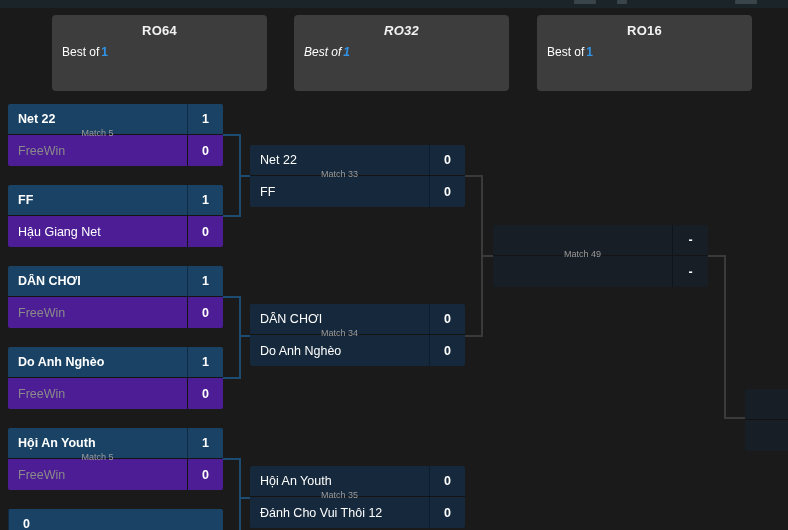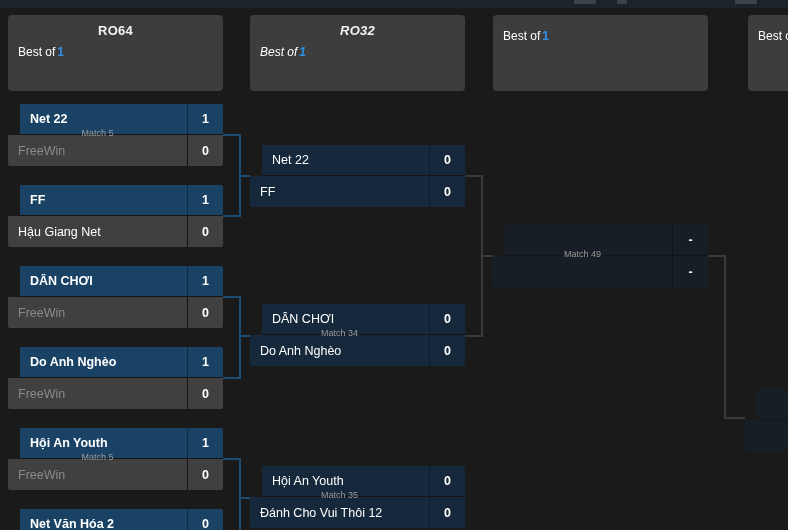--- a/index.html
+++ b/index.html
@@ -39,20 +39,21 @@
 
   
   .round-header {
     position: absolute;
     box-sizing: border-box;
     height: 76px;
     background: #3d3d3d;
     border-radius: 4px;
     padding: 8px 10px 0 10px;
     overflow: hidden;
+    margin-left: 44px;
   }
   .round-title {
     text-align: center;
     font-size: 13px;
     font-weight: bold;
     color: #f2f2f2;
     letter-spacing: .2px;
     line-height: 16px;
   }
   .round-bestof {
@@ -76,23 +77,23 @@
     border-radius: 2px;
     overflow: hidden;
   }
 
   .team-row {
     position: relative;
     box-sizing: border-box;
     height: 31px;
     display: flex;
     align-items: center;
-    background: #404040;
-  }
-  .team-row.top { border-bottom: 1px solid #141414; margin-left: 12px; }
+    background: #4c1d95;
+  }
+  .team-row.top { border-bottom: 1px solid #141414; }
   .team-row.winner { background: #194264; }
   .team-row.pending { background: #16293c; }
   .team-row.empty   { background: #171e26; }
 
   .team-name {
     flex: 1 1 auto;
     padding-left: 10px;
     font-size: 12.5px;
     color: #ffffff;
     white-space: nowrap;
@@ -170,20 +171,21 @@
     <div class="conn gray" style="left: 724px; top: 417px; width: 21px; height: 2px;"></div>
     <div class="round-header" style="left: 8px; top: 15px; width: 215px;">
       <div class="round-title">RO64</div>
       <div class="round-bestof"><span>Best of</span><span class="bo-num">1</span></div>
     </div>
     <div class="round-header" style="left: 250px; top: 15px; width: 215px; font-style: italic;">
       <div class="round-title">RO32</div>
       <div class="round-bestof"><span>Best of</span><span class="bo-num">1</span></div>
     </div>
     <div class="round-header" style="left: 493px; top: 15px; width: 215px;">
+      <div class="round-title">RO16</div>
       <div class="round-bestof"><span>Best of</span><span class="bo-num">1</span></div>
     </div>
     <div class="round-header" style="left: 748px; top: 15px; width: 215px;">
       <div class="round-title"></div>
       <div class="round-bestof"><span>Best of</span></div>
     </div>
     <div class="match" style="left: 8px; top: 104px;">
       <div class="team-row top winner">
         <div class="team-name">Net 22</div>
         <div class="team-score">1</div>
@@ -230,33 +232,33 @@
         <div class="team-score">1</div>
       </div>
       <div class="team-row ">
         <div class="team-name freewin">FreeWin</div>
         <div class="team-score">0</div>
       </div>
       <div class="match-label">Match 5</div>
     </div>
     <div class="match" style="left: 8px; top: 509px;">
       <div class="team-row top winner">
-        <div class="team-name">Net Văn Hóa 2</div>
         <div class="team-score">0</div>
       </div>
     </div>
     <div class="match" style="left: 250px; top: 145px;">
       <div class="team-row top pending">
         <div class="team-name">Net 22</div>
         <div class="team-score">0</div>
       </div>
       <div class="team-row pending">
         <div class="team-name">FF</div>
         <div class="team-score">0</div>
       </div>
+      <div class="match-label">Match 33</div>
     </div>
     <div class="match" style="left: 250px; top: 304px;">
       <div class="team-row top pending">
         <div class="team-name">DÂN CHƠI</div>
         <div class="team-score">0</div>
       </div>
       <div class="team-row pending">
         <div class="team-name">Do Anh Nghèo</div>
         <div class="team-score">0</div>
       </div>

